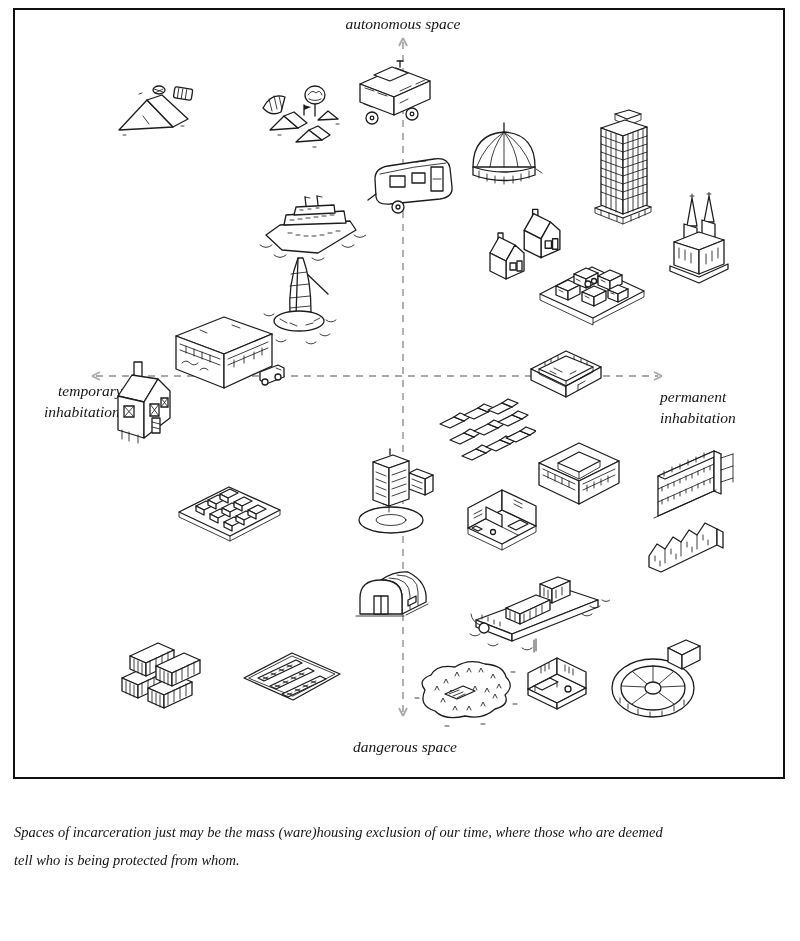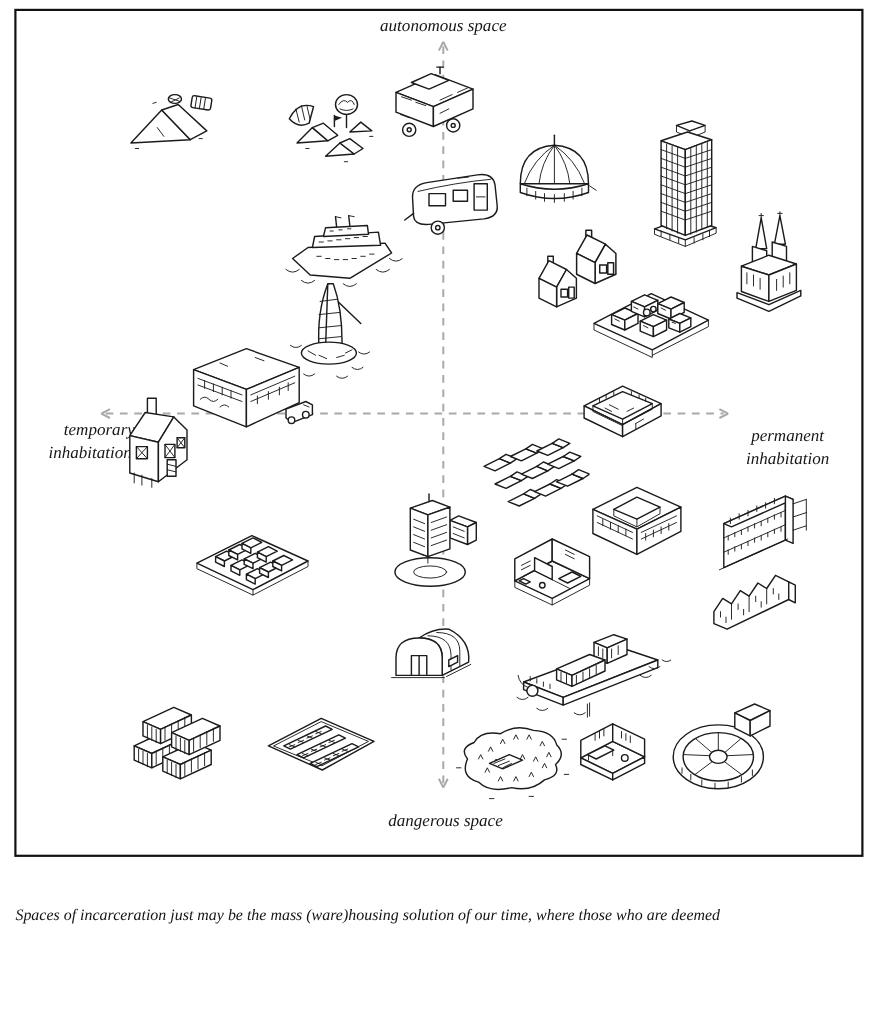--- a/index.html
+++ b/index.html
@@ -37,21 +37,21 @@
       <path d="M662,376 l-8,-4 M662,376 l-8,4"></path>
     </g>
   </svg>
 
   <div class="axis-label" style="left:283px;top:13px;width:240px;text-align:center;">autonomous space</div>
   <div class="axis-label" style="left:300px;top:736px;width:210px;text-align:center;">dangerous space</div>
   <div class="axis-label" style="left:44px;top:380px;width:120px;">
     <div style="margin-left:14px;">temporary</div>
     <div>inhabitation</div>
   </div>
-  <div class="axis-label" style="left:660px;top:386px;width:112px;text-align:center;">
+  <div class="axis-label" style="left:660px;top:386px;width:112px;text-align:left;">
     <div>permanent</div>
     <div>inhabitation</div>
   </div>
 
   <svg class="ill" style="left:113px;top:82px;" width="90" height="62" viewBox="0 0 90 62">
     <path class="f" d="M6,48 L34,18 L60,45 Z"></path>
     <path class="f" d="M34,18 L60,45 L75,37 L49,13 Z"></path>
     <path class="t" d="M30,34 l6,8"></path>
     <ellipse class="f" cx="46" cy="8" rx="6" ry="4"></ellipse>
     <path class="t" d="M41,7 l9,3 M42,11 l8,-4"></path>
@@ -429,15 +429,16 @@
     <ellipse class="f" cx="45" cy="56" rx="32" ry="22"></ellipse>
     <path class="t" d="M45,34 L45,50 M14,54 L37,55 M76,54 L53,55 M24,72 L40,60 M66,72 L50,60 M25,40 L39,52 M65,40 L51,52"></path>
     <ellipse class="f" cx="45" cy="56" rx="8" ry="6"></ellipse>
     <path class="f" d="M60,16 L78,8 L92,14 L74,23 Z"></path>
     <path class="f" d="M60,16 V30 L74,37 V23 Z"></path>
     <path class="f" d="M74,23 L92,14 V28 L74,37 Z"></path>
     <path class="t" d="M12,66 v5 M20,72 v5 M30,77 v5 M42,80 v5 M54,79 v5 M66,74 v5 M76,68 v5"></path>
   </svg>
 
   <div class="caption">
-    <div>Spaces of incarceration just may be the mass (ware)housing solution of our time, where those who are deemed</div>
+    <div>Spaces of incarceration just may be the mass (ware)housing exclusion of our time, where those who are deemed</div>
+    <div>tell who is being protected from whom.</div>
   </div>
 </div>
 
 </body></html>

